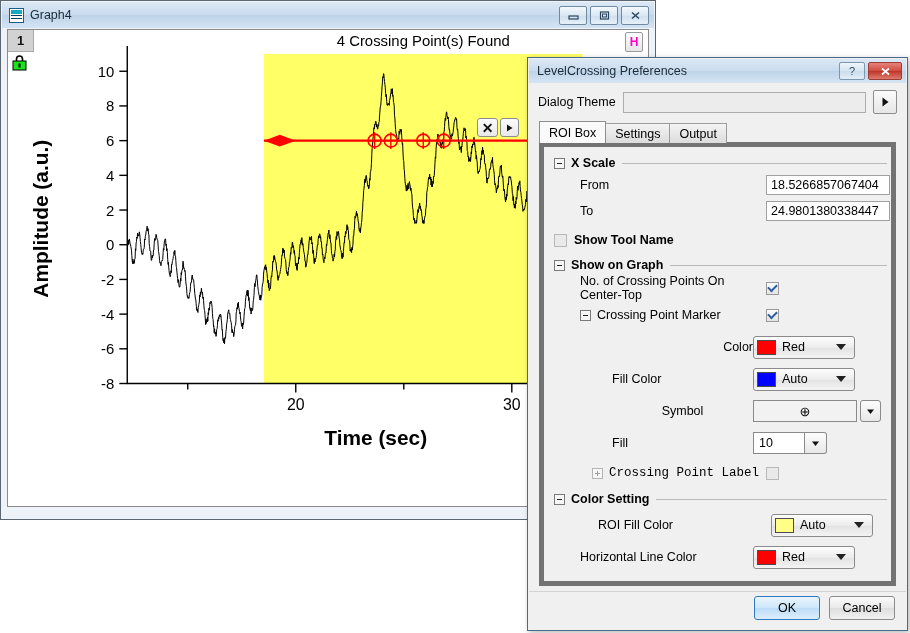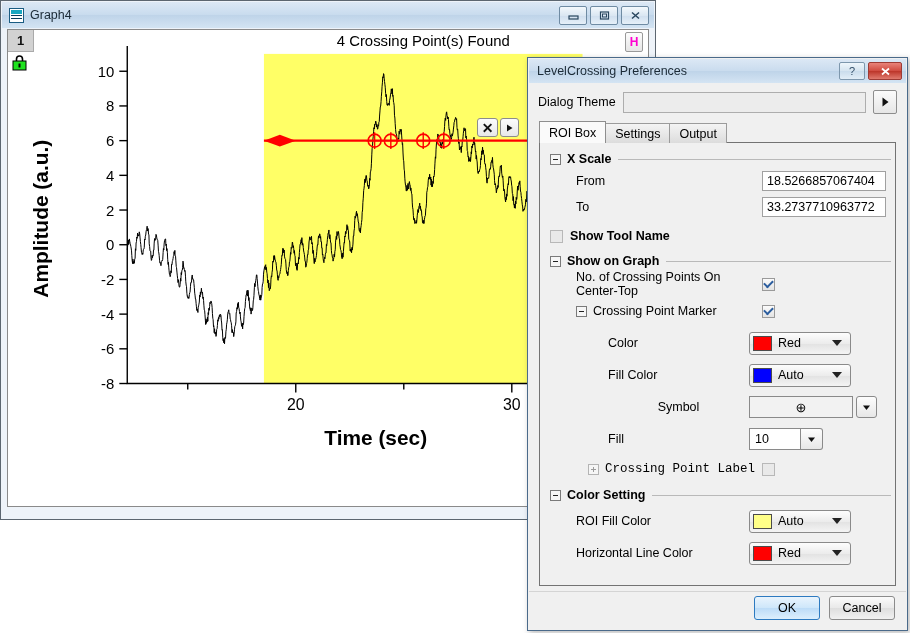--- a/index.html
+++ b/index.html
@@ -108,21 +108,21 @@
   #tabs{position:absolute;left:11px;top:63px;display:flex;align-items:flex-end;z-index:3;}
   .tab{
     height:20px;padding:0 9px;border:1px solid #9b9b9b;border-bottom:none;
     background:linear-gradient(to bottom,#f4f4f4,#dcdcdc);
     font-size:12.5px;display:flex;align-items:center;
     margin-right:-1px;box-sizing:border-box;
   }
   .tab.active{background:#fafafa;height:22px;border-color:#8e8e8e;position:relative;z-index:4;}
   #tab-panel{
     position:absolute;left:11px;top:84px;right:11px;bottom:44px;
-    background:#f0f0f0;border:1px solid #737373;box-sizing:border-box;
+    background:#f0f0f0;border:5px solid #737373;box-sizing:border-box;
     overflow:hidden;
   }
   .group-head{display:flex;align-items:center;margin:9px 0 2px 0;}
   .expander{
     width:11px;height:11px;border:1px solid #7a7a7a;background:#f6f6f6;
     display:inline-block;position:relative;box-sizing:border-box;margin-right:6px;flex:none;
   }
   .expander:before{content:"";position:absolute;left:2px;top:4px;width:5px;height:1px;background:#222;}
   .expander.plus:after{content:"";position:absolute;left:4px;top:2px;width:1px;height:5px;background:#222;}
   .expander.dim{border-color:#b4b4b4;}
@@ -341,21 +341,21 @@
       <span class="group-rule"></span>
     </div>
 
     <div class="row" style="margin-left:36px;">
       <span class="row-label" style="width:186px;">From</span>
       <div class="txtbox" style="width:124px;">18.5266857067404</div>
     </div>
 
     <div class="row" style="margin-left:36px;">
       <span class="row-label" style="width:186px;">To</span>
-      <div class="txtbox" style="width:124px;">33.2737710963772</div>
+      <div class="txtbox" style="width:124px;">24.9801380338447</div>
     </div>
 
 
     <div class="row" style="margin-left:10px;margin-top:3px;">
       <span class="chk dim" style="margin-right:7px;"></span>
       <span class="group-title">Show Tool Name</span>
     </div>
 
     <div class="group-head" style="margin-left:10px;margin-top:5px;">
       <span class="expander"></span>
@@ -368,21 +368,21 @@
       <span class="chk checked"></span>
     </div>
 
     <div class="row" style="margin-left:36px;">
       <span class="expander"></span>
       <span class="row-label" style="width:169px;">Crossing Point Marker</span>
       <span class="chk checked"></span>
     </div>
 
     <div class="row" style="margin-left:68px;margin-top:6px;">
-      <span class="row-label" style="width:141px;">Color</span>
+      <span class="row-label" style="width:141px;text-align:right;">Color</span>
       <div class="combo" style="width:102px;">
         <span class="swatch" id="sw-marker-color" style="background: rgb(255, 0, 0);"></span>
         <span class="combo-label">Red</span>
         <span class="caret"></span>
       </div>
     </div>
 
     <div class="row" style="margin-left:68px;margin-top:6px;">
       <span class="row-label" style="width:141px;">Fill Color</span>
       <div class="combo" style="width:102px;">
@@ -417,21 +417,21 @@
       <span class="row-label" style="width:157px;font-family:Liberation Mono, monospace;">Crossing Point Label</span>
       <span class="chk dim"></span>
     </div>
 
     <div class="group-head" style="margin-left:10px;margin-top:6px;">
       <span class="expander"></span>
       <span class="group-title">Color Setting</span>
       <span class="group-rule"></span>
     </div>
 
-    <div class="row" style="margin-left:36px;margin-top:6px;">
+    <div class="row" style="margin-left:36px;margin-top:6px;justify-content:center;">
       <span class="row-label" style="width:173px;">ROI Fill Color</span>
       <div class="combo" style="width:102px;">
         <span class="swatch" id="sw-roi-fill" style="background: rgb(255, 255, 136);"></span>
         <span class="combo-label">Auto</span>
         <span class="caret"></span>
       </div>
     </div>
 
     <div class="row" style="margin-left:36px;margin-top:6px;">
       <span class="row-label" style="width:173px;">Horizontal Line Color</span>

